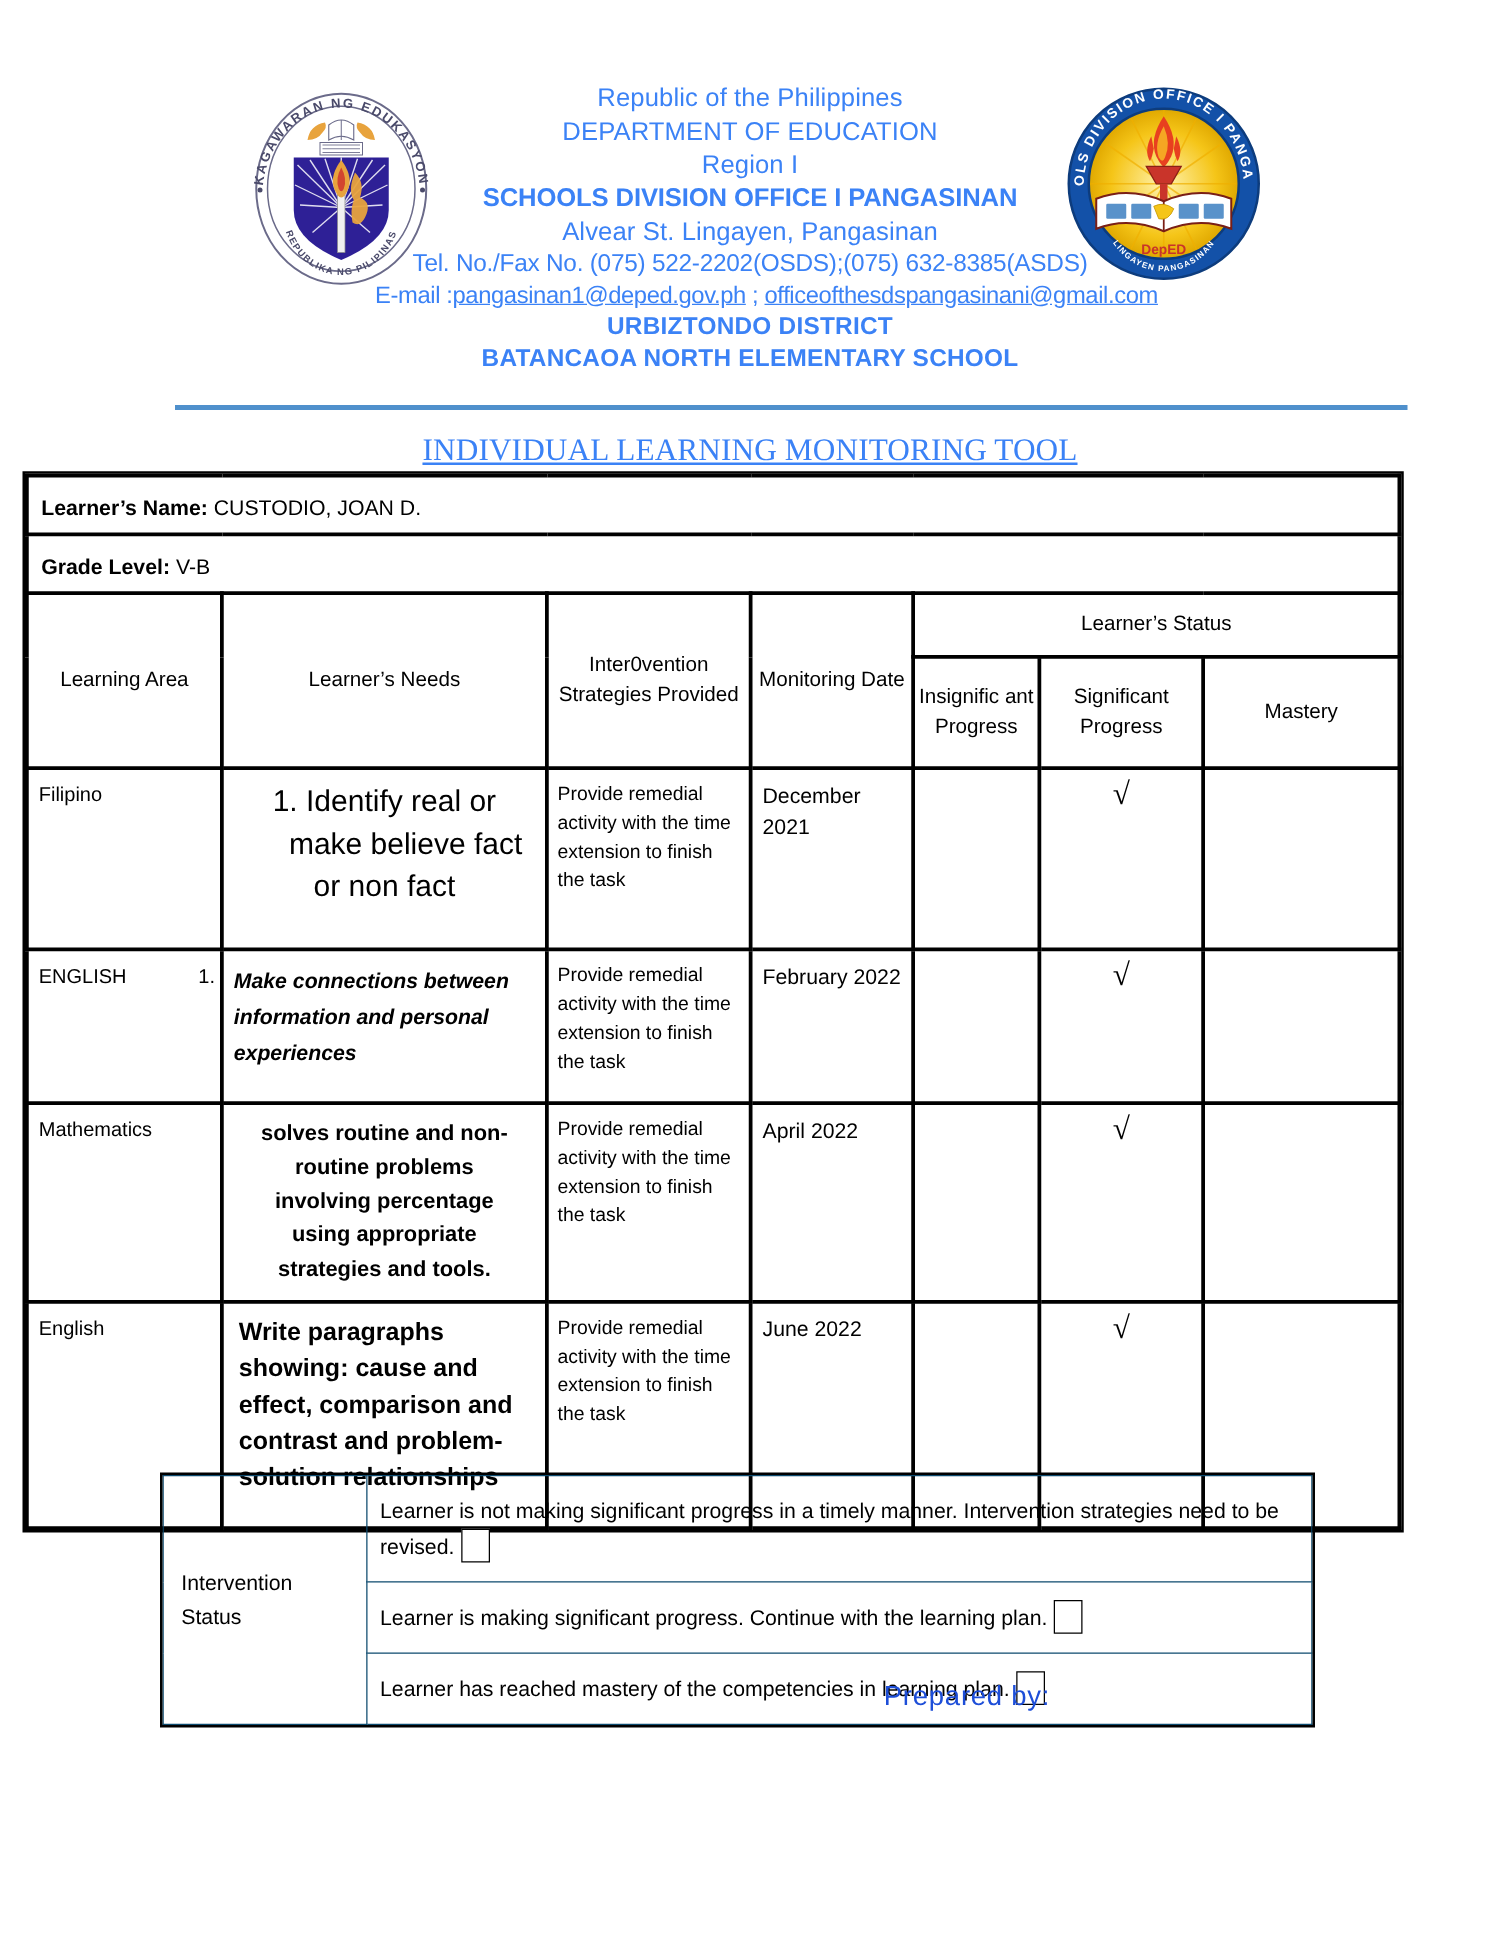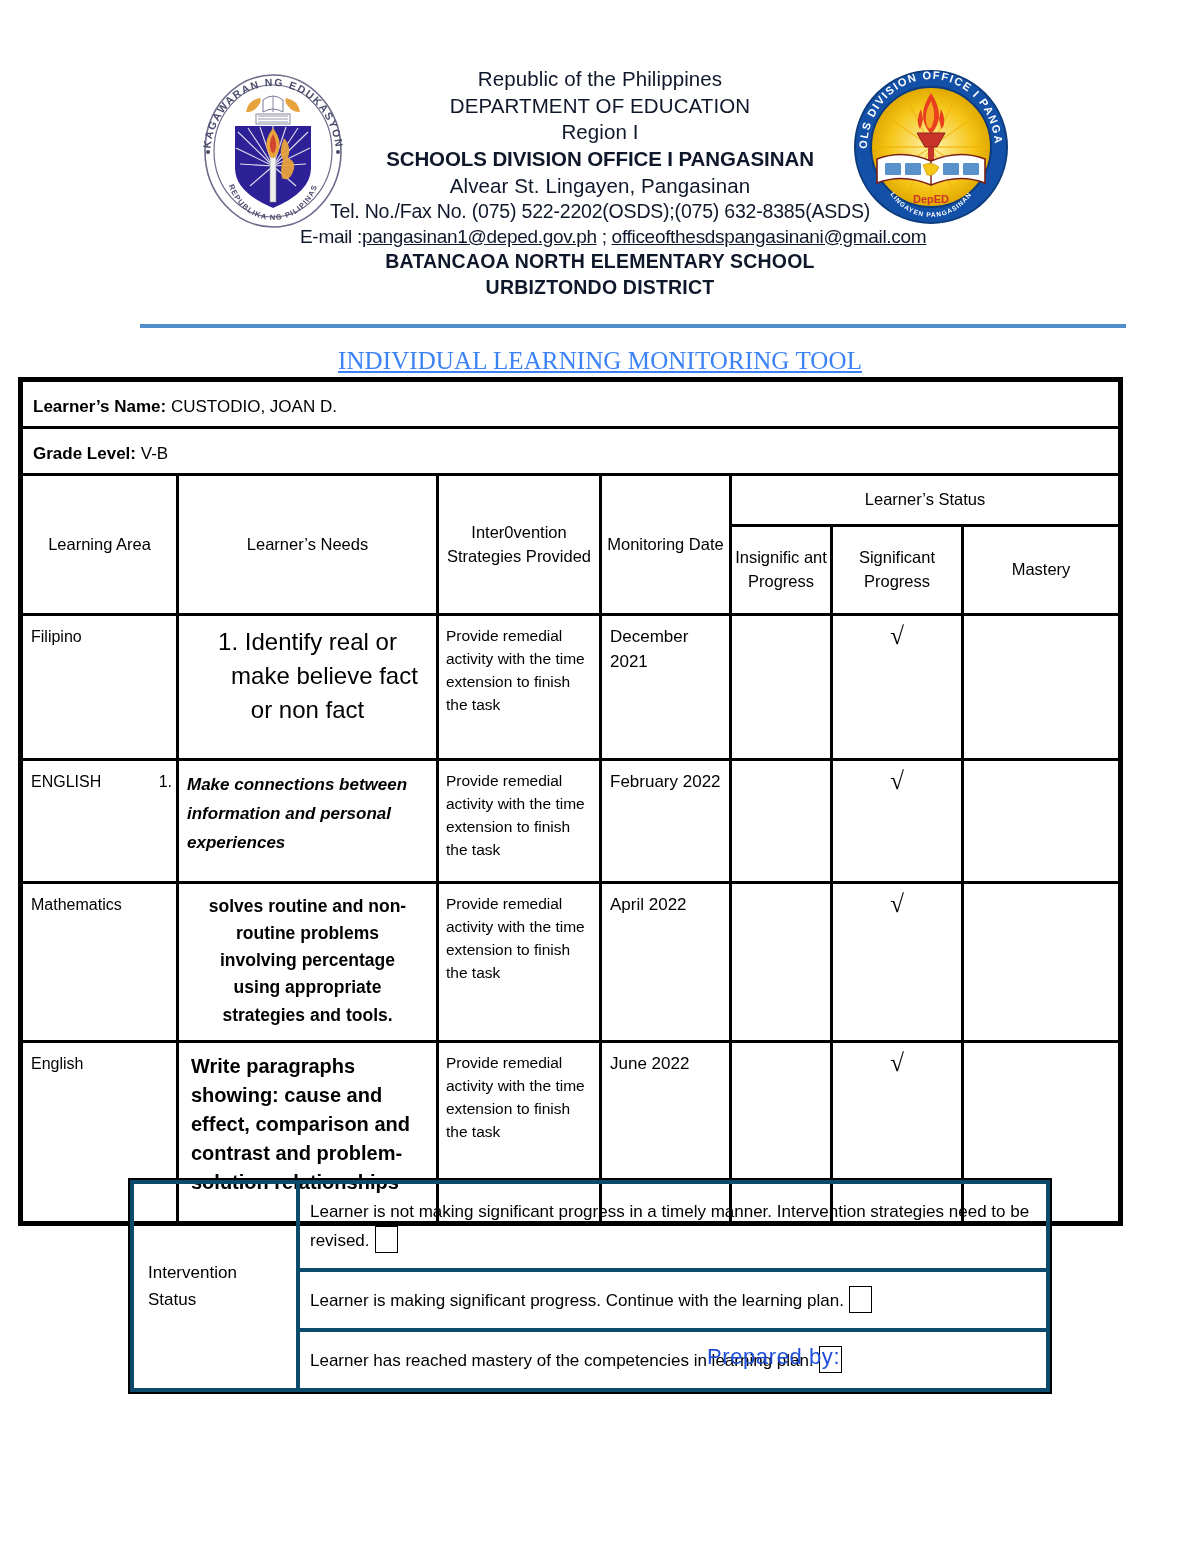--- a/index.html
+++ b/index.html
@@ -31,21 +31,21 @@
   .seal-right {
     position: absolute;
     left: 847px; top: 63px;
     width: 168px; height: 166px;
   }
   .header-text {
     position: absolute;
     left: 300px; top: 66px;
     width: 600px;
     text-align: center;
-    color: #0f172a;
+    color: #3b82f6;
     line-height: 1.30;
   }
   .hline {
     display: block;
     white-space: nowrap;
   }
   .h-reg {
     font-size: 20.5px;
     letter-spacing: 0.1px;
   }
@@ -193,21 +193,21 @@
 
   
   .status-table {
     position: absolute;
     left: 130px; top: 1180px;
     width: 920px;
     border-collapse: collapse;
     table-layout: fixed;
   }
   .status-table td {
-    border: 4px solid #0c4a6e;
+    border: 1px solid #0c4a6e;
     padding: 0;
   }
   .status-table { outline: 2px solid #000; }
   .st-label {
     width: 148px;
     text-align: left;
     vertical-align: middle;
     font-size: 17px;
     padding: 4px 0 4px 14px !important;
     line-height: 1.6;
@@ -299,22 +299,22 @@
   </div>
 
   <div class="header-text">
     <span class="hline h-reg">Republic of the Philippines</span>
     <span class="hline h-reg">DEPARTMENT OF EDUCATION</span>
     <span class="hline h-reg">Region I</span>
     <span class="hline h-bold">SCHOOLS DIVISION OFFICE I PANGASINAN</span>
     <span class="hline h-reg">Alvear St. Lingayen, Pangasinan</span>
     <span class="hline h-tel">Tel. No./Fax No. (075) 522-2202(OSDS);(075) 632-8385(ASDS)</span>
     <span class="hline h-email"><span>E-mail :</span><span class="lnk">pangasinan1@deped.gov.ph</span><span> ; </span><span class="lnk">officeofthesdspangasinani@gmail.com</span></span>
+    <span class="hline h-district">URBIZTONDO DISTRICT</span>
     <span class="hline h-school">BATANCAOA NORTH ELEMENTARY SCHOOL</span>
-    <span class="hline h-district">URBIZTONDO DISTRICT</span>
   </div>
 
   <div class="seal-right">
     <svg class="seal-svg" viewBox="0 0 168 166" width="168" height="166" aria-hidden="true">
       <defs>
         <path id="arcTop2" d="M 20 86 A 64 70 0 0 1 148 86"></path>
         <path id="arcBot2" d="M 34 100 A 50 54 0 0 0 134 100"></path>
         <radialGradient id="gold" cx="50%" cy="50%" r="50%">
           <stop offset="0%" stop-color="#fff3b0"></stop>
           <stop offset="70%" stop-color="#f5c518"></stop>

